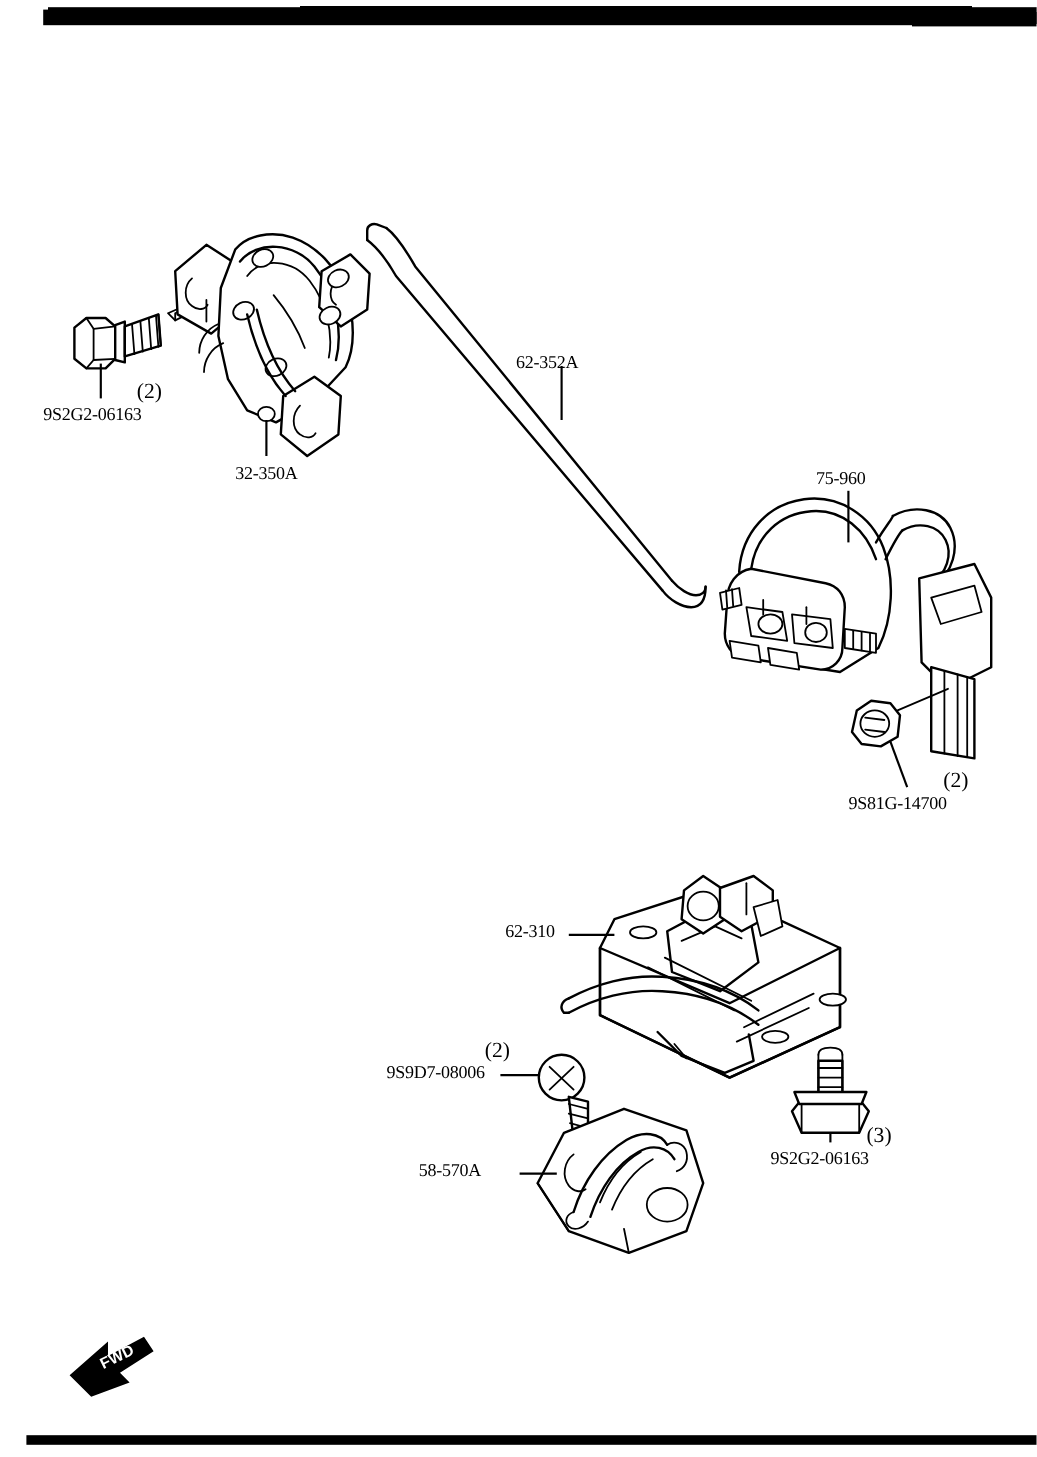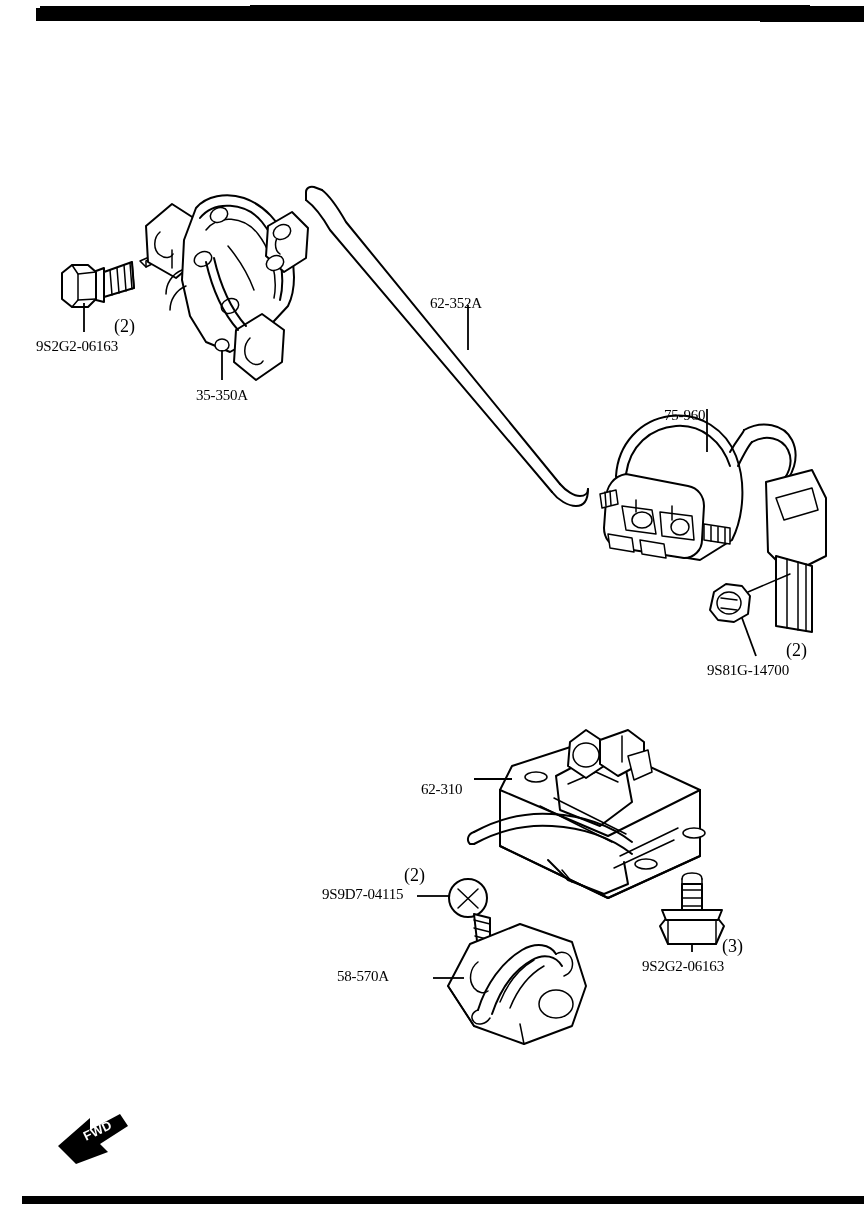--- a/index.html
+++ b/index.html
@@ -331,32 +331,32 @@
     <g>
       <path class="solid-black" d="M58 1146 L90 1118 L90 1130 L120 1114 L128 1126 L100 1144 L108 1152 L76 1164 Z"></path>
       <text class="fwd-text" x="86" y="1141" transform="rotate(-26 86 1141)">FWD</text>
     </g>
 
   </svg>
 
   <div class="lbl" style="left:36px; top:338px;">9S2G2-06163</div>
   <div class="qty" style="left:114px; top:316px;">(2)</div>
 
-  <div class="lbl" style="left:196px; top:387px;">35-350A</div>
+  <div class="lbl" style="left:196px; top:387px;">32-350A</div>
 
   <div class="lbl" style="left:430px; top:295px;">62-352A</div>
 
-  <div class="lbl" style="left:664px; top:391px;margin-top:16px;">75-960</div>
+  <div class="lbl" style="left:680px; top:391px;">75-960</div>
 
   <div class="lbl" style="left:707px; top:662px;">9S81G-14700</div>
   <div class="qty" style="left:786px; top:640px;">(2)</div>
 
-  <div class="lbl" style="left:421px; top:769px;margin-top:12px;">62-310</div>
-
-  <div class="lbl" style="left:322px; top:886px;">9S9D7-04115</div>
+  <div class="lbl" style="left:421px; top:769px;">62-310</div>
+
+  <div class="lbl" style="left:322px; top:886px;">9S9D7-08006</div>
   <div class="qty" style="left:404px; top:865px;">(2)</div>
 
-  <div class="lbl" style="left:337px; top:968px;text-align:right;">58-570A</div>
+  <div class="lbl" style="left:349px; top:968px;text-align:right;">58-570A</div>
 
   <div class="lbl" style="left:642px; top:958px;">9S2G2-06163</div>
   <div class="qty" style="left:722px; top:936px;">(3)</div>
 
 </div>
 
 </body></html>

